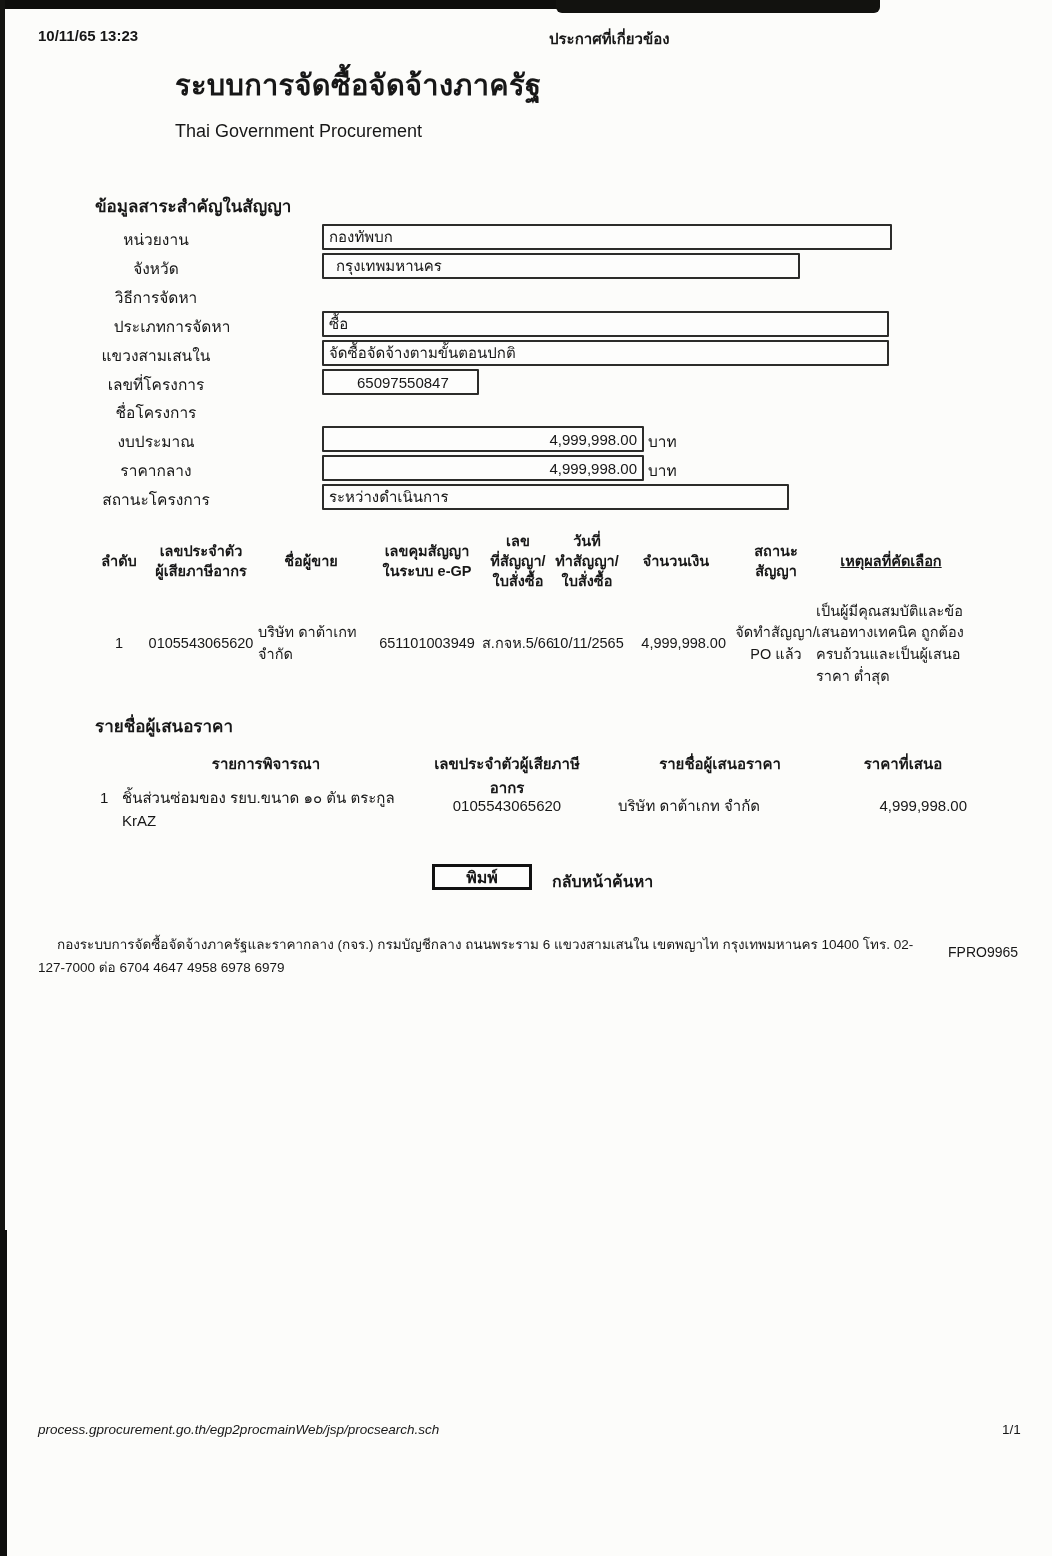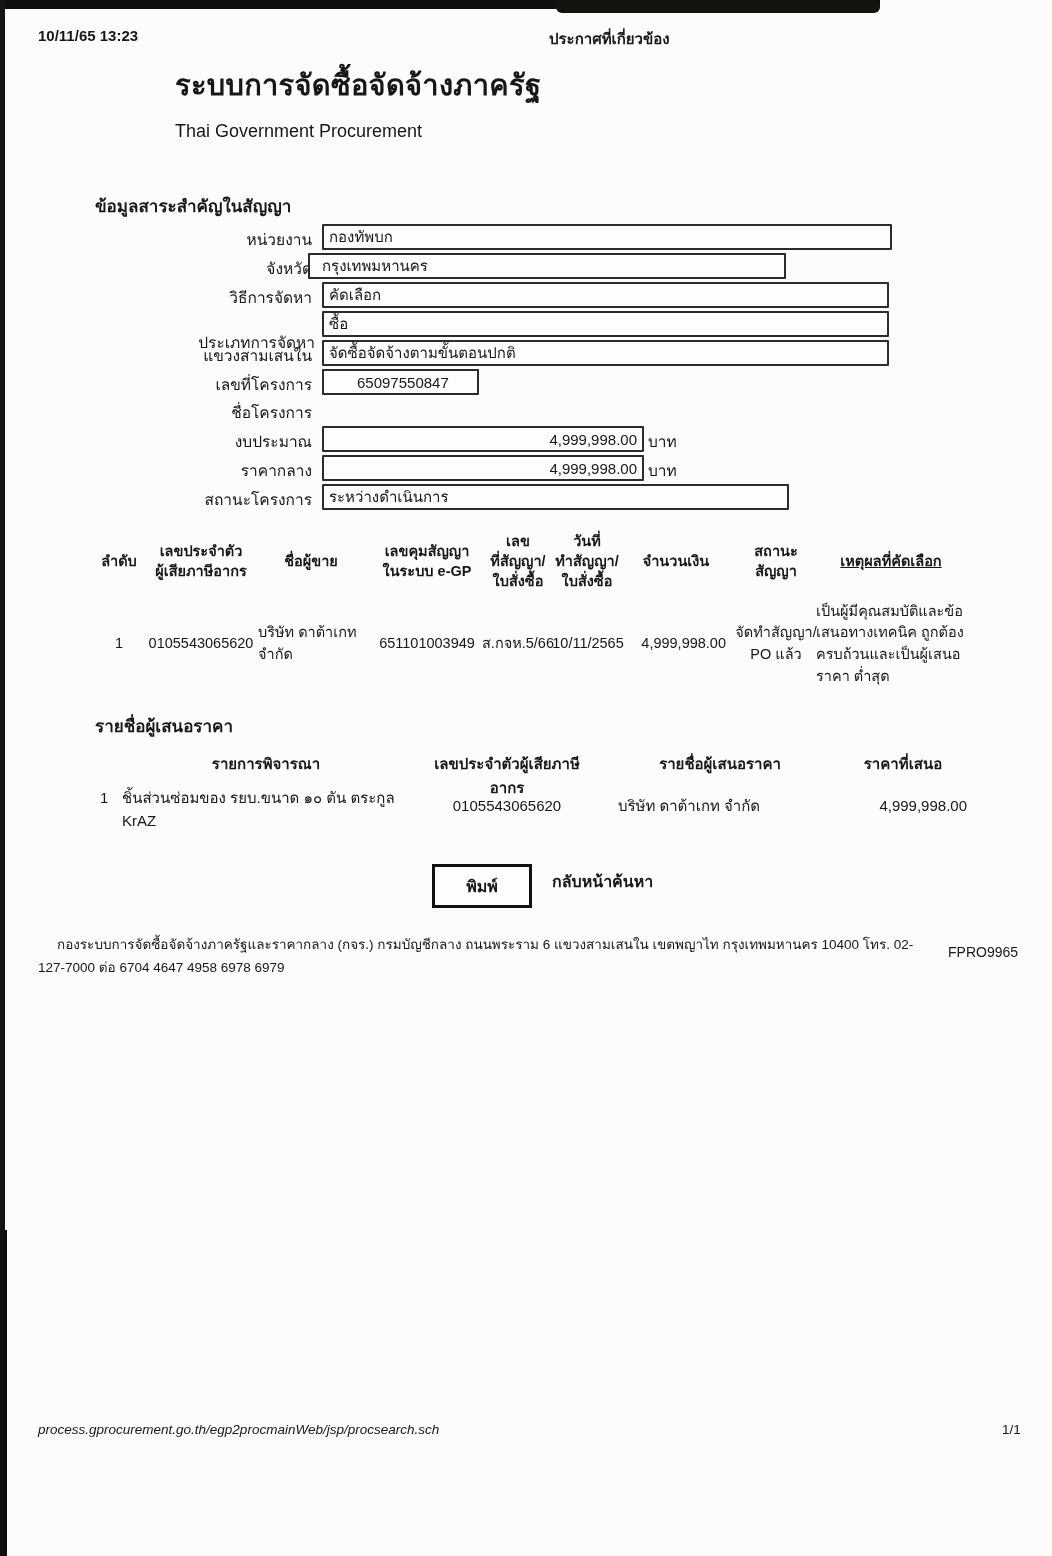--- a/index.html
+++ b/index.html
@@ -22,21 +22,21 @@
   .scan-top2{left:556px;top:0;width:324px;height:13px;background:#12120f;border-radius:0 0 6px 6px;}
   .scan-left{left:0;top:0;width:5px;height:1556px;background:#14140ف;background:#141411;}
   .scan-left2{left:0;top:1230px;width:7px;height:326px;background:#0f0f0d;}
   
   .timestamp{left:38px;top:27px;font-size:15px;font-weight:700;}
   .related{left:549px;top:27px;font-size:15px;font-weight:700;}
   .title-th{left:175px;top:62px;font-size:29px;font-weight:700;letter-spacing:.3px;}
   .title-en{left:175px;top:121px;font-size:18px;font-weight:400;}
   .section-title{font-size:17px;font-weight:700;}
   
-  .lbl{width:312px;text-align:right;font-size:15.5px;}
+  .lbl{width:312px;text-align:center;font-size:15.5px;}
   .box{
     border:2px solid #2c2c2a;background:#fdfdfc;
     height:22px;display:flex;align-items:center;
     padding:0 5px;font-size:15px;border-radius:1px;
   }
   .box.r{justify-content:flex-end;}
   .unit{font-size:15.5px;}
   
   .hcell{
     display:flex;align-items:center;justify-content:center;text-align:center;
@@ -46,21 +46,21 @@
     display:flex;align-items:center;font-size:14.5px;line-height:1.5;height:100px;white-space:pre-line;
   }
   .dcell.c{justify-content:center;text-align:center;}
   .dcell.r{justify-content:flex-end;text-align:right;}
   .dcell.l{justify-content:flex-start;text-align:left;}
   
   .t2h{font-weight:700;font-size:15px;text-align:center;}
   .t2d{font-size:15px;line-height:1.55;}
   
   .btn-print{
-    left:432px;top:864px;width:100px;height:44px;
+    left:432px;top:864px;width:100px;height:26px;
     border:3px solid #111;background:#fdfdfc;
     display:flex;align-items:center;justify-content:center;
     font-size:16px;font-weight:700;cursor:pointer;box-sizing:border-box;
   }
   .back-link{left:552px;top:869px;font-size:16px;font-weight:700;cursor:pointer;}
   
   .footer-text{left:38px;top:934px;width:892px;font-size:13.5px;line-height:1.7;text-indent:19px;}
   .form-code{left:948px;top:944px;font-size:14px;}
   .url{left:38px;top:1422px;font-size:13.5px;font-style:italic;}
   .pageno{left:1002px;top:1422px;font-size:13.5px;}
@@ -81,30 +81,27 @@
   <div class="abs title-en">Thai Government Procurement</div>
 
   <div class="abs section-title" style="left:95px;top:192px;">ข้อมูลสาระสำคัญในสัญญา</div>
 
   <div class="abs lbl" style="left:0;top:227px;">หน่วยงาน</div>
   <div class="abs box" style="left:322px;top:224px;width:556px;">
       <span>กองทัพบก</span>
     </div>
 
   <div class="abs lbl" style="left:0;top:256px;">จังหวัด</div>
-  <div class="abs box" style="left:308px;top:253px;width:457px;padding-left:12px;">
+  <div class="abs box" style="left:322px;top:253px;width:457px;padding-left:12px;">
       <span>กรุงเทพมหานคร</span>
     </div>
 
   <div class="abs lbl" style="left:0;top:285px;">วิธีการจัดหา</div>
-  <div class="abs box" style="left:322px;top:282px;width:553px;">
-      <span>คัดเลือก</span>
-    </div>
 
-  <div class="abs lbl" style="left:3px;top:314px;margin-top:16px;">ประเภทการจัดหา</div>
+  <div class="abs lbl" style="left:16px;top:314px;">ประเภทการจัดหา</div>
   <div class="abs box" style="left:322px;top:311px;width:553px;">
       <span>ซื้อ</span>
     </div>
 
   <div class="abs lbl" style="left:0;top:343px;">แขวงสามเสนใน</div>
   <div class="abs box" style="left:322px;top:340px;width:553px;">
       <span>จัดซื้อจัดจ้างตามขั้นตอนปกติ</span>
     </div>
 
   <div class="abs lbl" style="left:0;top:372px;">เลขที่โครงการ</div>

